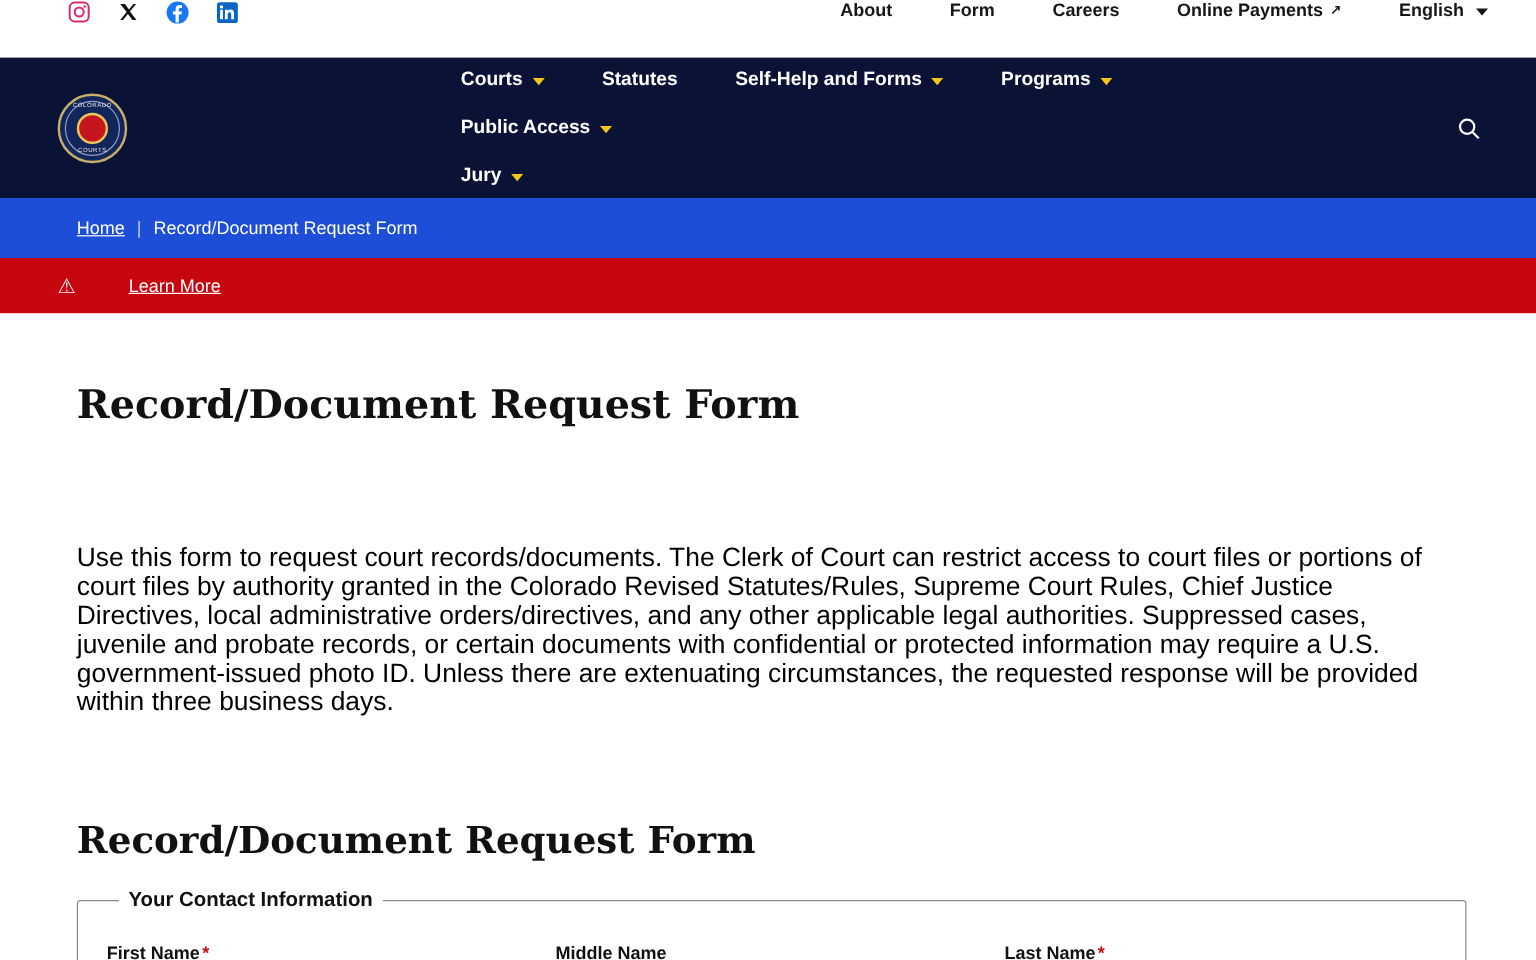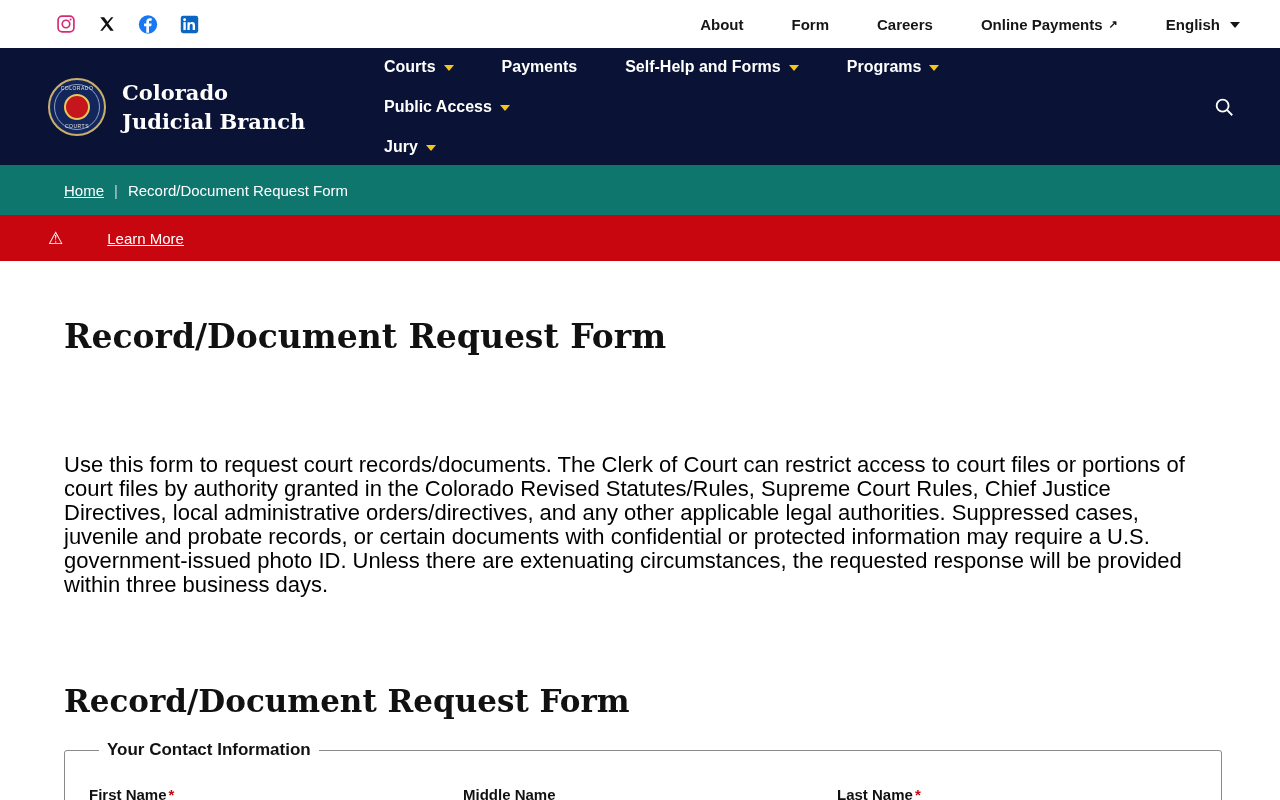--- a/index.html
+++ b/index.html
@@ -9,21 +9,21 @@
     background: #ffffff;
     font-family: "Liberation Sans", sans-serif;
     overflow: hidden;
   }
 
   
   .topbar {
     height: 48px;
     background: #ffffff;
     display: flex;
-    align-items: center;
+    align-items: flex-start;
     padding: 0 40px 0 56px;
     position: relative;
   }
   .social {
     display: flex;
     align-items: center;
     gap: 21px;
   }
   .social-icon {
     width: 20px; height: 20px;
@@ -155,21 +155,21 @@
   .search-btn {
     margin-left: auto;
     width: 32px; height: 32px;
     display: flex; align-items: center; justify-content: center;
     background: none; border: none; cursor: pointer;
     padding: 0;
   }
 
   
   .breadcrumb {
-    background: #0f766e;
+    background: #1d4ed8;
     height: 50px;
     display: flex;
     align-items: center;
     padding: 0 64px;
     color: #ffffff;
     font-size: 15px;
   }
   .breadcrumb a {
     color: #ffffff;
     text-decoration: underline;
@@ -319,30 +319,29 @@
 </div>
 
 <div class="mainnav">
   <a class="brand" href="#">
     <span class="seal">
       <span class="ring"></span>
       <span class="txt-top">COLORADO</span>
       <span class="inner"></span>
       <span class="txt-bot">COURTS</span>
     </span>
-    <span class="brand-title">Colorado Judicial Branch</span>
   </a>
 
   <div class="navlinks">
     <a class="navitem" href="#">
       <span>Courts</span>
       <span class="caret"></span>
     </a>
     <a class="navitem" href="#">
-      <span>Payments</span>
+      <span>Statutes</span>
     </a>
     <a class="navitem" href="#">
       <span>Self-Help and Forms</span>
       <span class="caret"></span>
     </a>
     <a class="navitem" href="#">
       <span>Programs</span>
       <span class="caret"></span>
     </a>
     <a class="navitem" href="#">

